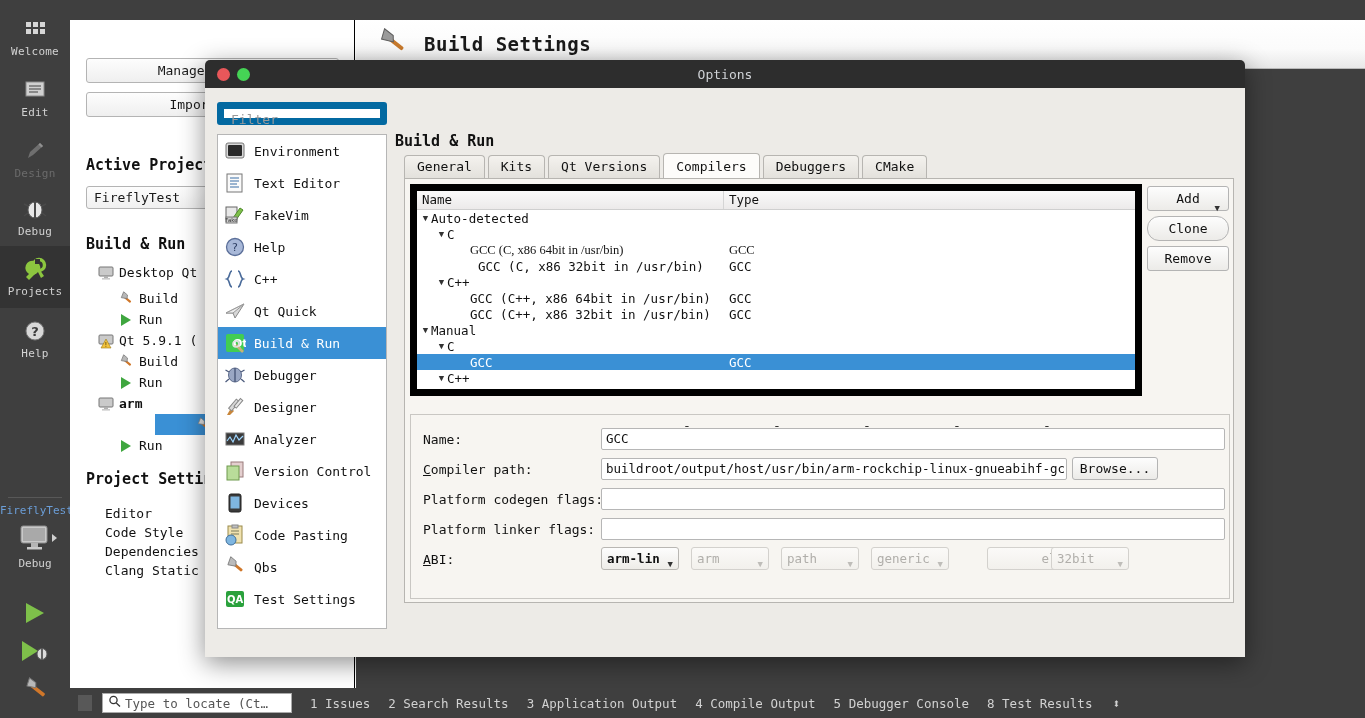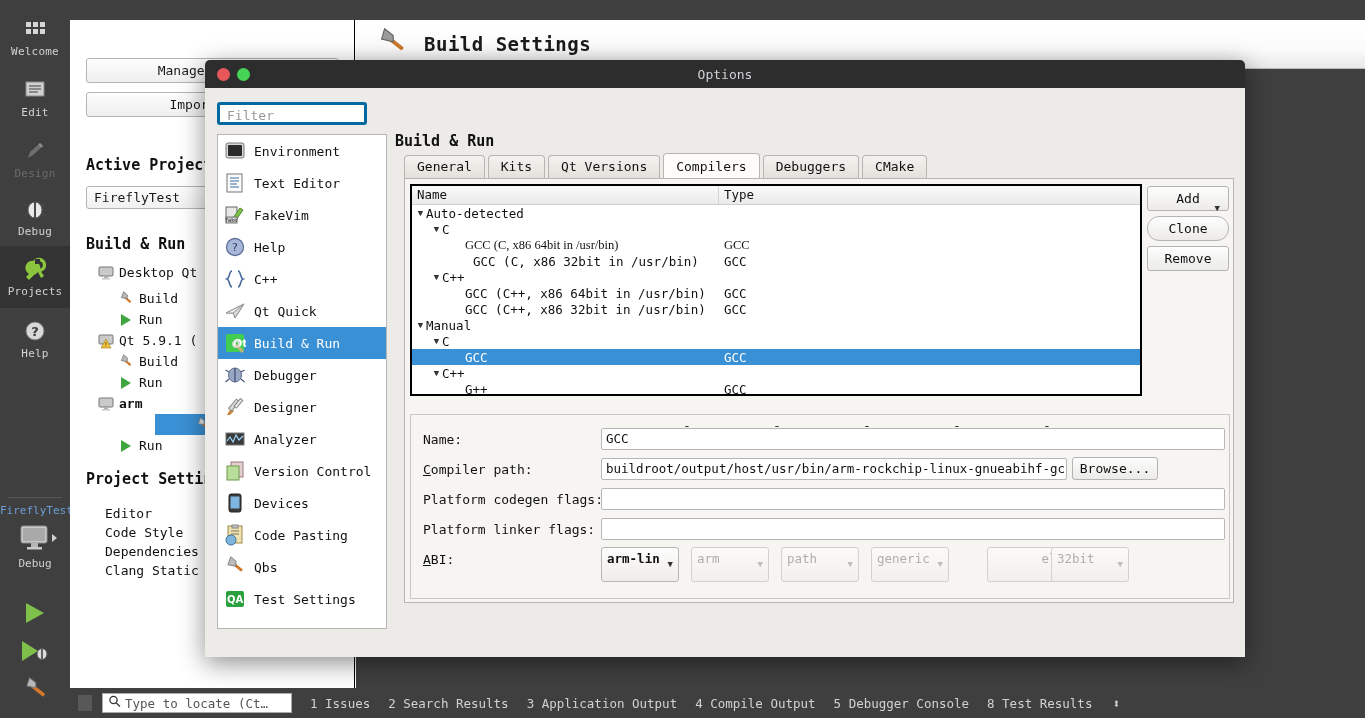--- a/index.html
+++ b/index.html
@@ -101,22 +101,22 @@
     display:flex; align-items:center; justify-content:center;
   }
   #dlg-title { color:#cfd2d6; font-size:13px; }
   .wbtn { position:absolute; top:8px; width:13px; height:13px; border-radius:50%; }
   #wbtn-close { left:12px; background:#e8575a; }
   #wbtn-max   { left:32px; background:#45d455; }
 
   #dlg-body { position:absolute; left:0; top:28px; right:0; bottom:0; }
 
   #filter-input {
-    position:absolute; left:12px; top:14px; width:150px; height:23px;
-    background:#fff; border:3px solid #0369a1; border-radius:3px;
+    position:absolute; left:12px; top:14px; width:170px; height:23px;
+    background:#fff; border:7px solid #0369a1; border-radius:3px;
     font-size:13px; color:#9a9a9a; padding-left:7px; line-height:21px;
     font-family:"DejaVu Sans Mono", monospace;
   }
   #cat-list {
     position:absolute; left:12px; top:46px; width:170px; height:495px;
     background:#fff; border:1px solid #b6b6b6; overflow:hidden;
   }
   .cat-item {
     height:32px; display:flex; align-items:center; padding-left:6px; gap:8px;
     font-size:13px; color:#111;
@@ -133,21 +133,21 @@
     border:1px solid #b7b5b1; border-bottom:none; border-radius:4px 4px 0 0;
     margin-right:3px;
   }
   .tab.active { background:#fdfcfa; height:26px; line-height:25px; border-color:#b7b5b1; }
   #tabpanel {
     position:absolute; left:199px; top:90px; width:830px; height:425px;
     background:#f7f5f1; border:1px solid #b7b5b1;
   }
   #tree-box {
     position:absolute; left:5px; top:5px; width:732px; height:212px;
-    background:#fff; border:2px solid #000000; overflow:hidden;
+    background:#fff; border:7px solid #000000; overflow:hidden;
   }
   #tree-header {
     height:19px; display:flex; background: linear-gradient(to bottom,#fafafa,#eceaea);
     border-bottom:1px solid #cfcfcf; font-size:12.5px; color:#111;
   }
   .th { line-height:18px; padding-left:5px; }
   #th-name { width:307px; border-right:1px solid #d5d5d5; }
   #th-type { flex:1; }
   .c-row { height:16px; display:flex; align-items:center; font-size:12.5px; color:#111; white-space:nowrap; }
   .c-row.sel { background:#3a90d5; color:#fff; }
@@ -177,21 +177,21 @@
     font-size:12.5px; color:#111; padding-left:4px; line-height:20px;
     white-space:nowrap; overflow:hidden;
   }
   #btn-browse {
     position:absolute; height:23px; width:86px;
     border:1px solid #b4b4b4; border-radius:3px;
     background: linear-gradient(to bottom,#fdfdfd,#ecebe8);
     font-size:13px; color:#111; text-align:center; line-height:21px;
   }
   .combo {
-    position:absolute; height:35px; border:1px solid #b9b7b3; border-radius:3px;
+    position:absolute; height:23px; border:1px solid #b9b7b3; border-radius:3px;
     background: linear-gradient(to bottom,#fdfdfd,#eeece8);
     font-size:12.5px; color:#111; padding-left:5px; line-height:21px;
     white-space:nowrap; overflow:hidden;
   }
   .combo.dim { color:#b0aeaa; border-color:#d3d1cd; background: linear-gradient(to bottom,#fbfaf8,#f2f0ec); }
   .combo .cv { font-weight:bold; }
   .combo .ca { position:absolute; right:5px; top:6px; font-size:9px; color:#333; }
   .combo.dim .ca { color:#bfbdb9; }
   .dash { position:absolute; font-size:13px; color:#333; top:3px; }
   .uline { text-decoration: underline; }

